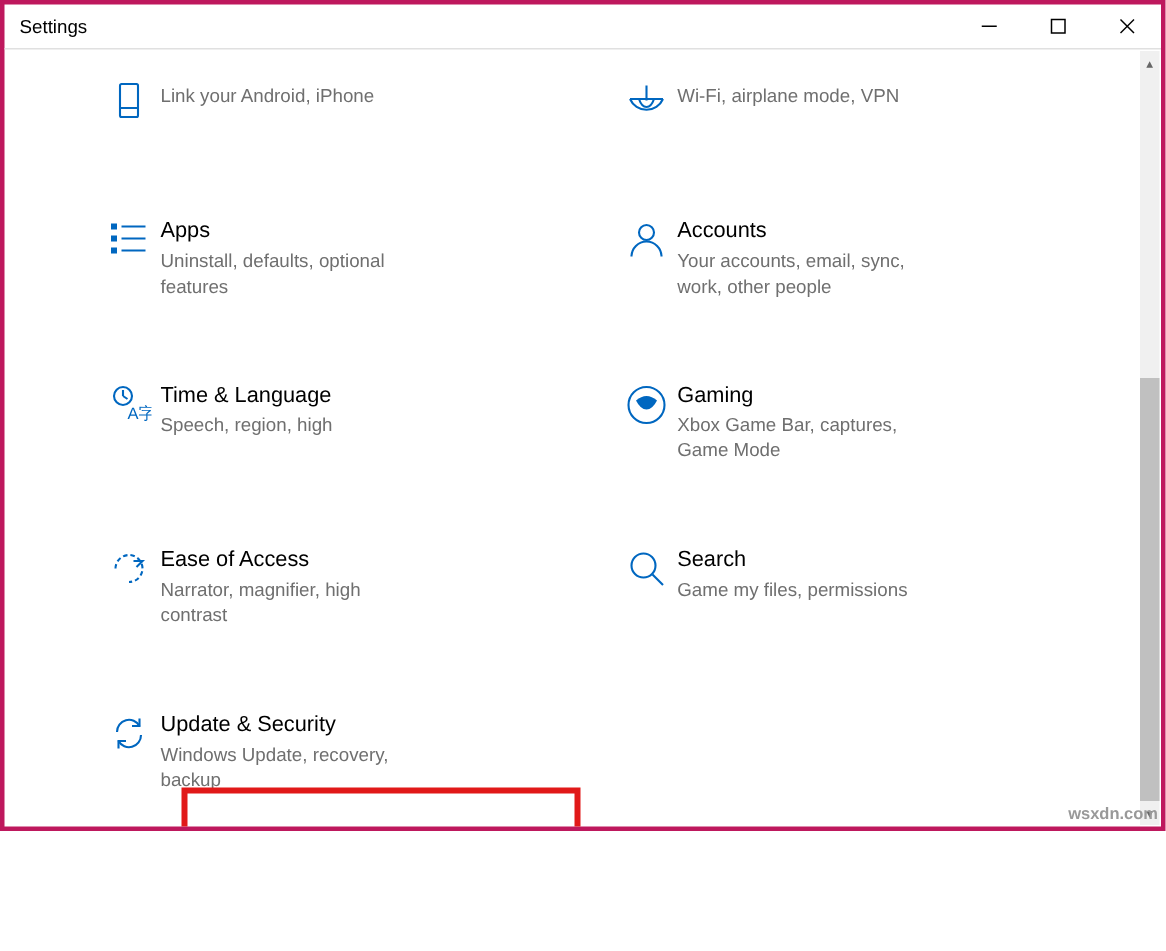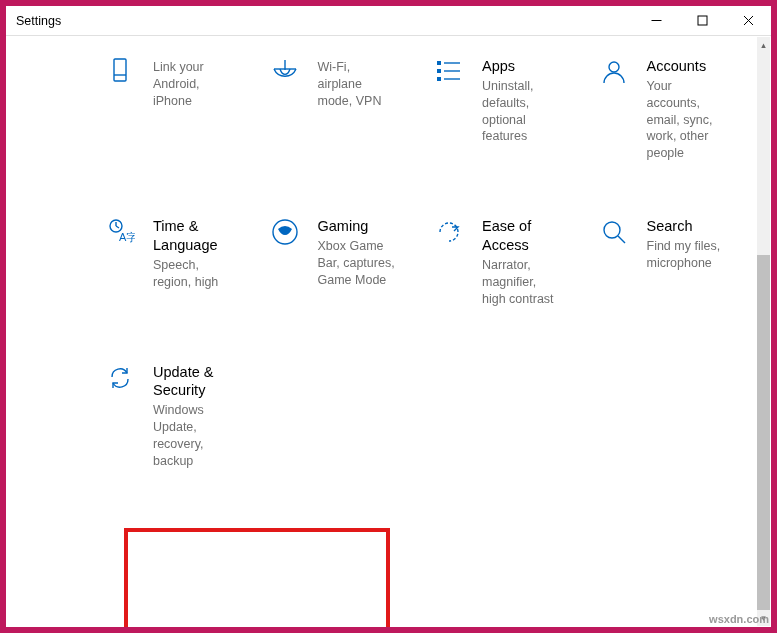--- a/index.html
+++ b/index.html
@@ -1,31 +1,31 @@
 <!DOCTYPE html>
 <html><head>
   <meta charset="utf-8">
   <style>
     * { margin: 0; padding: 0; box-sizing: border-box; }
     body { font-family: "Segoe UI", Arial, sans-serif; background: #fff; width: 777px; height: 634px; overflow: hidden; }
-    .window { width: 777px; height: 633px; border: 6px solid #be185d; position: relative; background: #fff; }
+    .window { width: 777px; height: 554px; border: 3px solid #be185d; position: relative; background: #fff; }
     .titlebar { height: 30px; display: flex; align-items: center; padding-left: 10px; border-bottom: 1px solid #e0e0e0; }
     .title-text { font-size: 12.5px; color: #000; }
     .window-controls { margin-left: auto; display: flex; height: 100%; }
     .wc-btn { width: 46px; display: flex; align-items: center; justify-content: center; color: #000; font-size: 13px; }
     .wc-btn svg { stroke: #000; stroke-width: 1; fill: none; }
     .content { position: absolute; top: 31px; left: 0; right: 14px; bottom: 0; overflow: hidden; }
     .scrollbar { position: absolute; top: 31px; right: 1px; width: 13px; bottom: 1px; background: #f0f0f0; }
     .scroll-arrow { position:absolute; width:13px; height:16px; display:flex; align-items:center; justify-content:center; color:#666; font-size:9px; }
     .scroll-arrow.up { top:0; }
     .scroll-arrow.down { bottom:0; }
     .scroll-thumb { position: absolute; top: 218px; bottom: 16px; left: 0; right: 0; background: #c0c0c0; }
-    .grid { display: grid; grid-template-columns: 1fr 1fr 1fr 1fr; column-gap: 30px; row-gap: 55px; padding-left: 93px; padding-right: 30px; padding-top: 20px; }
+    .grid { display: grid; grid-template-columns: 1fr 1fr; column-gap: 30px; row-gap: 55px; padding-left: 68px; padding-right: 30px; padding-top: 20px; }
     .tile { display: flex; align-items: flex-start; cursor: default; }
-    .tile-icon { width: 36px; height: 36px; margin-right: 18px; flex-shrink: 0; display: flex; align-items: flex-start; justify-content: flex-end; }
+    .tile-icon { width: 36px; height: 36px; margin-right: 0; flex-shrink: 0; display: flex; align-items: flex-start; justify-content: flex-start; }
     .tile-icon svg { stroke: #0067c0; fill: none; stroke-width: 1.4; }
     .tile-text { display: flex; flex-direction: column; max-width: 170px; }
     .tile-title { font-size: 14.5px; color: #000; line-height: 1.3; margin-bottom: 2px; }
     .tile-desc { font-size: 12.5px; color: #6f6f6f; line-height: 1.35; }
     .highlight-box { position: absolute; border: 4px solid #e11919; pointer-events: none; }
     .watermark { position: absolute; right: 2px; bottom: 2px; font-size: 11px; color: #999; font-family: Arial, sans-serif; font-weight: bold; }
   </style>
 </head>
 <body>
 
@@ -157,21 +157,21 @@
 
       <div class="tile">
         <span class="tile-icon">
           <svg width="30" height="30" viewBox="0 0 30 30">
               <circle cx="13" cy="13" r="8"></circle>
               <line x1="19" y1="19" x2="26" y2="26"></line>
             </svg>
         </span>
         <div class="tile-text">
           <span class="tile-title">Search</span>
-          <span class="tile-desc">Find my files, microphone</span>
+          <span class="tile-desc">Game my files, permissions</span>
         </div>
       </div>
 
 
       <div class="tile">
         <span class="tile-icon">
           <svg width="30" height="30" viewBox="0 0 30 30">
               <path d="M7 14 A8 8 0 0 1 22 10"></path>
               <path d="M23 16 A8 8 0 0 1 8 20"></path>
               <path d="M22 5 L22 10 L17 10"></path>

